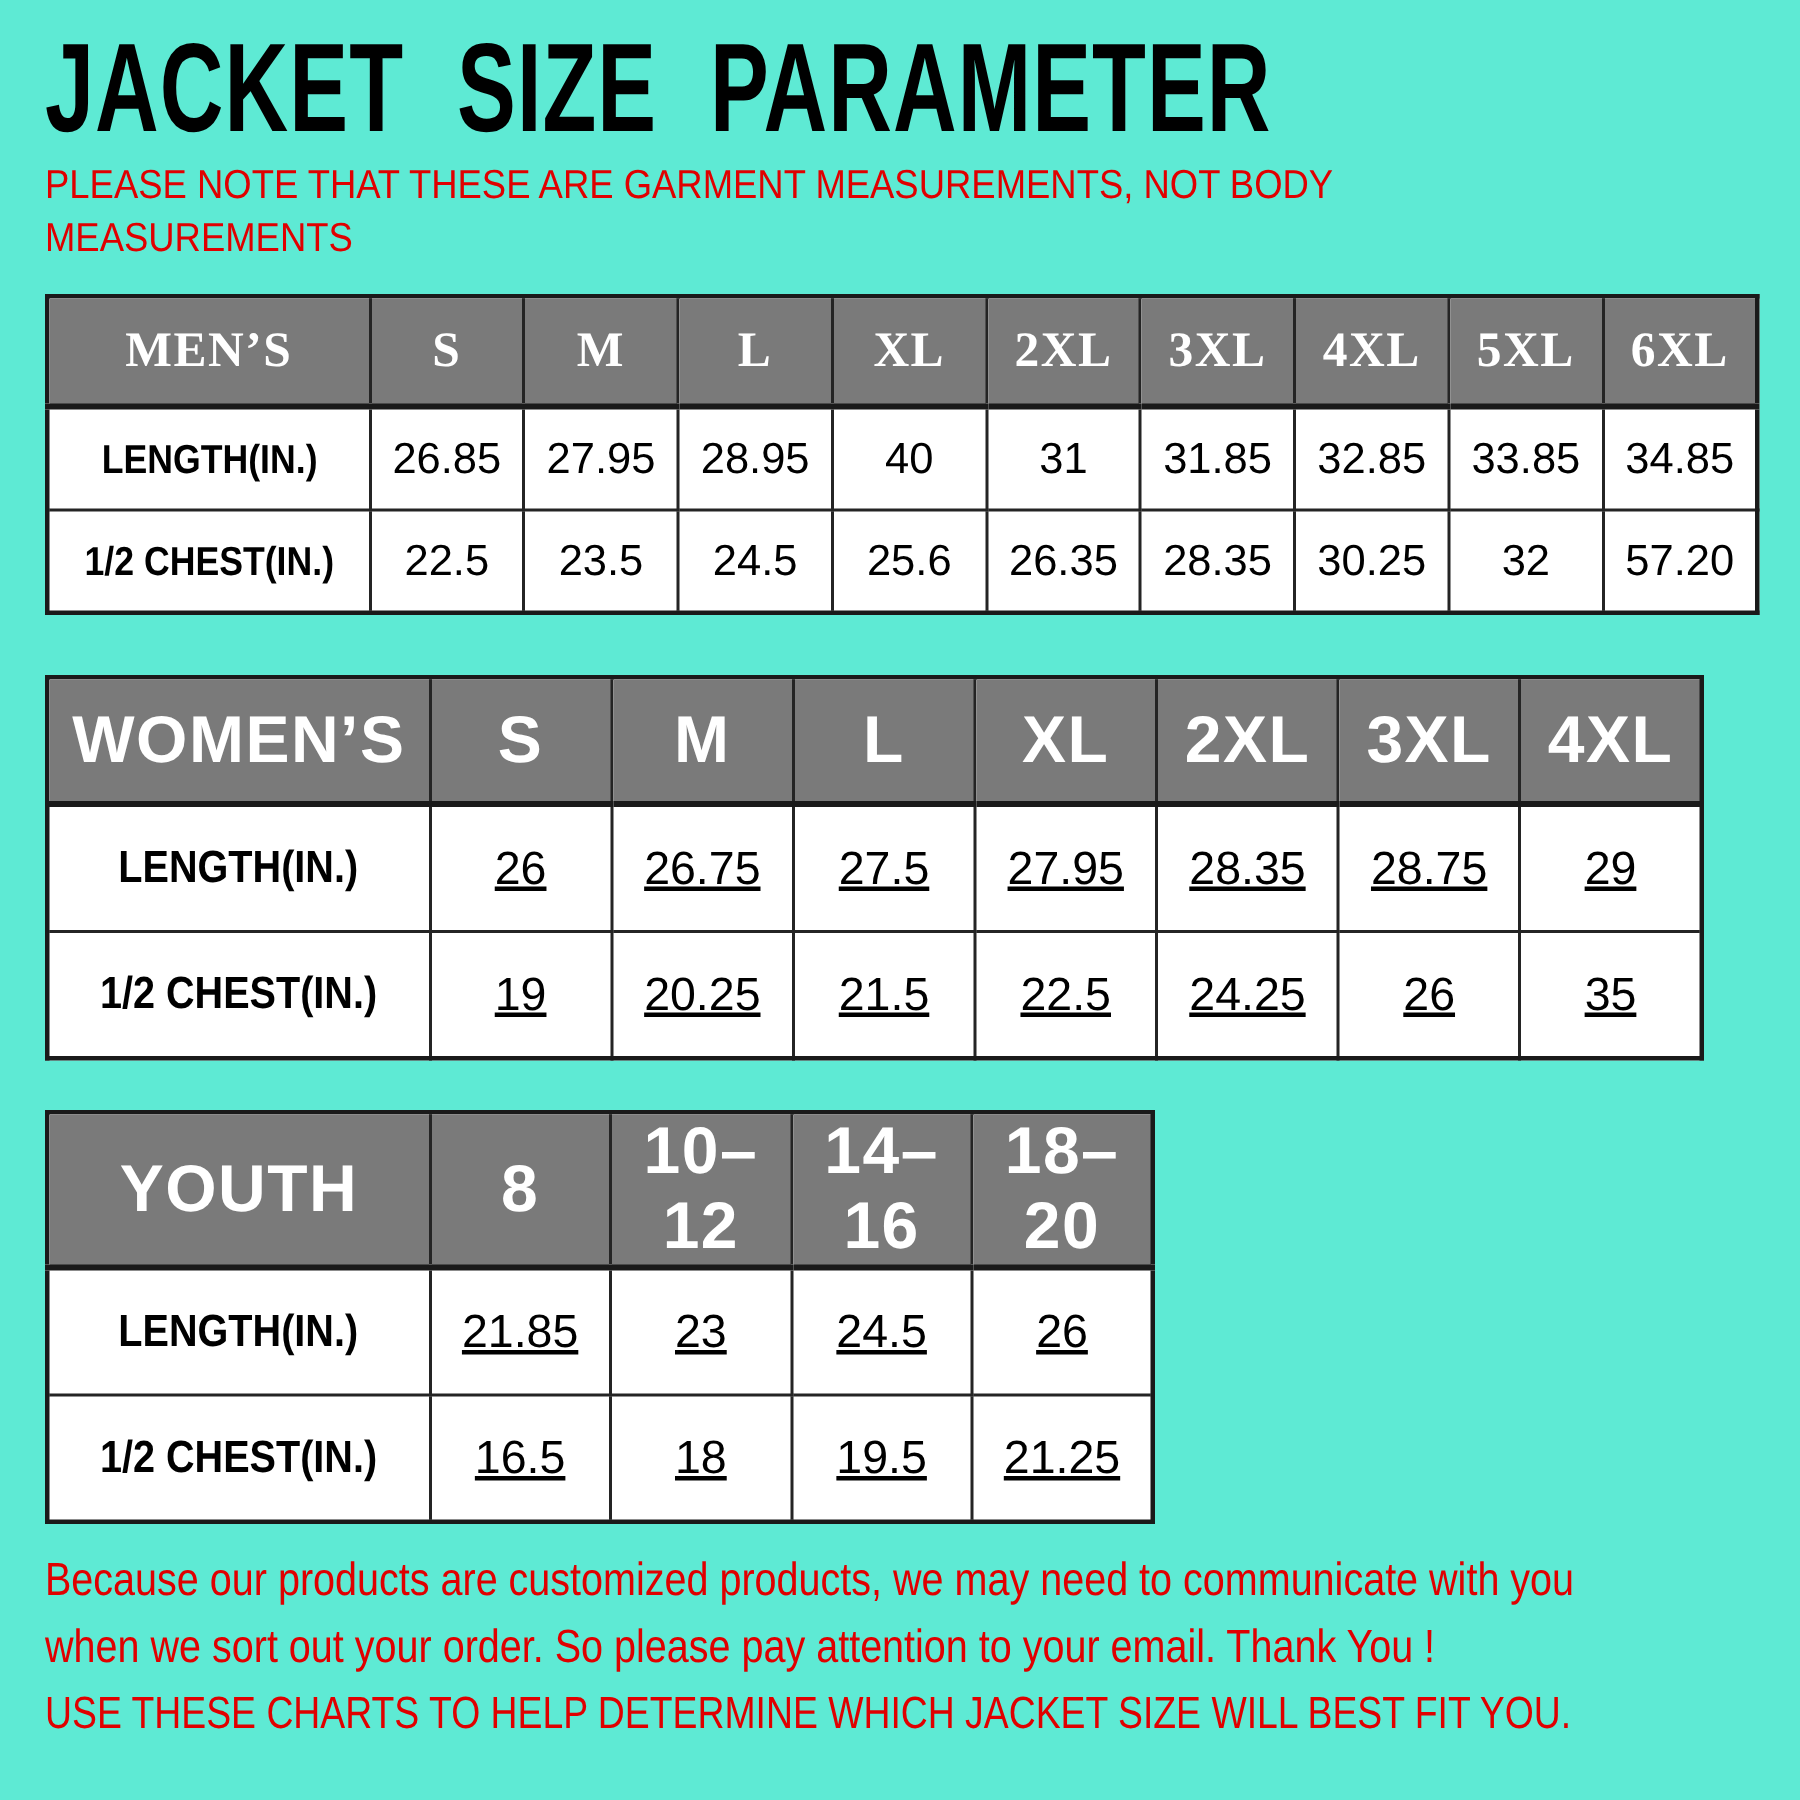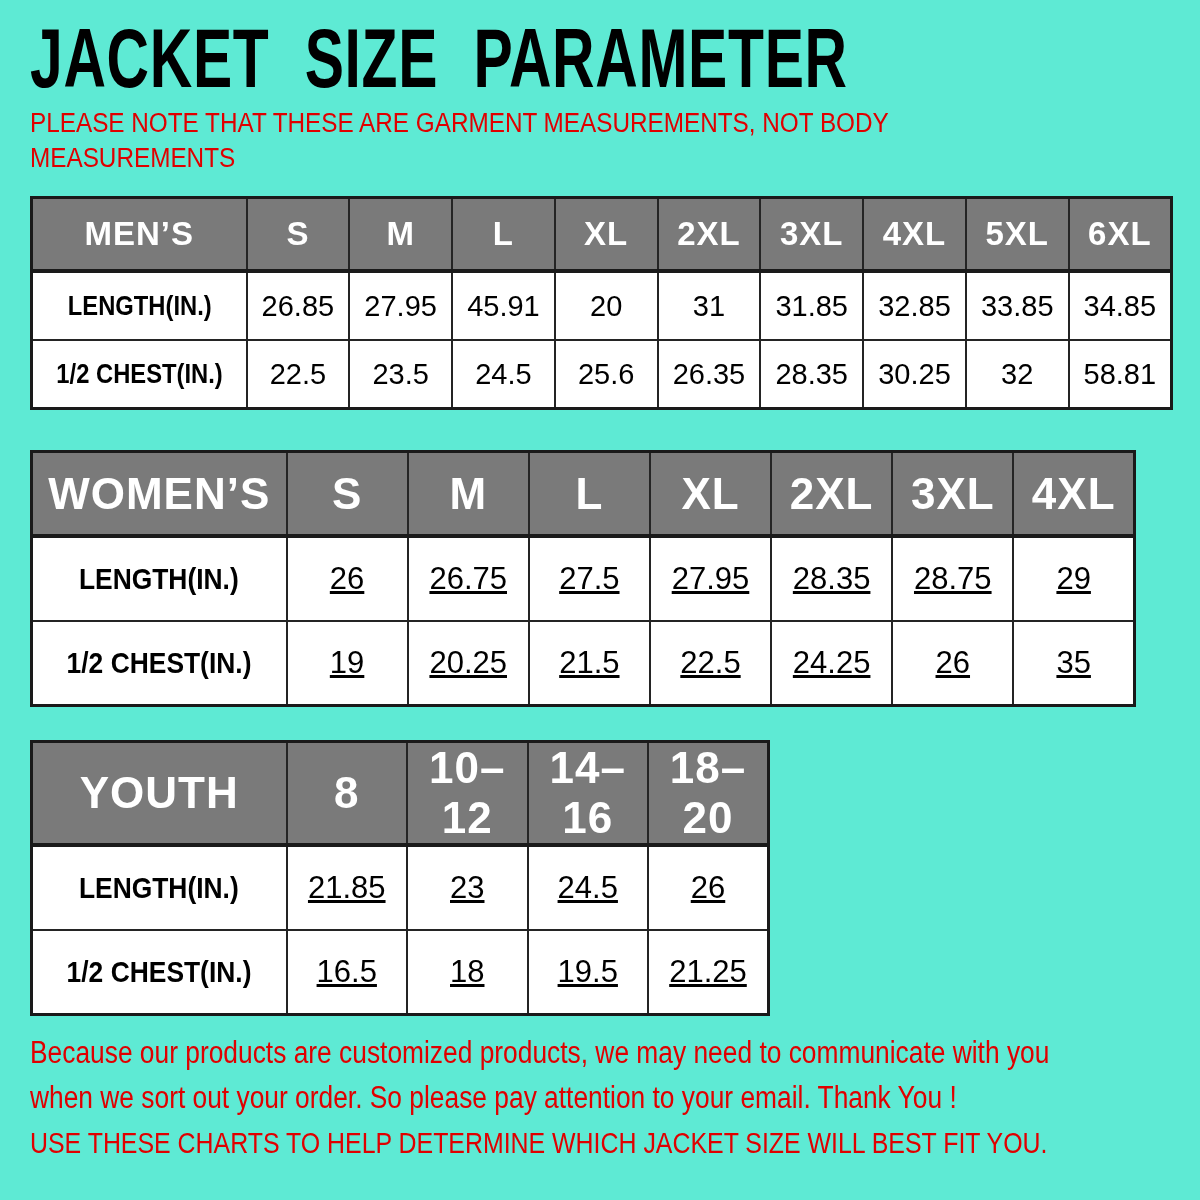--- a/index.html
+++ b/index.html
@@ -24,21 +24,21 @@
 
   
   table { border-collapse:collapse; table-layout:fixed; position:absolute;
           background:#ffffff; border:3px solid #1a1a1a; }
   th, td { border:2px solid #242424; text-align:center; vertical-align:middle;
            padding:0; overflow:hidden; color:#000000; }
   th { background:#7a7a7a; color:#ffffff; font-weight:bold;
        border-bottom:4px solid #1a1a1a; letter-spacing:1px; }
 
   .t-mens { left:30px; top:196px; width:1143px; }
-  .t-mens th  { height:70px; font-size:33px; }
+  .t-mens th  { height:70px; font-size:33px;font-family:Liberation Serif, serif; }
   .t-mens td  { height:66px; }
   .t-mens .val{ font-size:29px;margin-left:45px; }
   .t-mens .lbl{ font-size:27px; font-weight:bold; }
 
   .t-womens { left:30px; top:450px; width:1106px; }
   .t-youth  { left:30px; top:740px; width:740px; }
   .t-wide th  { height:81px; font-size:44px; }
   .t-wide td  { height:82px; }
   .t-wide .val{ font-size:31px;text-decoration:underline; }
   .t-wide .lbl{ font-size:30px; font-weight:bold; }
@@ -93,39 +93,39 @@
       <th>2XL</th>
       <th>3XL</th>
       <th>4XL</th>
       <th>5XL</th>
       <th>6XL</th>
     </tr>
     <tr>
       <td><span class="lbl cnd">LENGTH(IN.)</span></td>
       <td class="val">26.85</td>
       <td class="val">27.95</td>
-      <td class="val">45.91</td>
-      <td class="val">20</td>
+      <td class="val">28.95</td>
+      <td class="val">40</td>
       <td class="val">31</td>
       <td class="val">31.85</td>
       <td class="val">32.85</td>
       <td class="val">33.85</td>
       <td class="val">34.85</td>
     </tr>
     <tr>
       <td><span class="lbl cnd">1/2 CHEST(IN.)</span></td>
       <td class="val">22.5</td>
       <td class="val">23.5</td>
       <td class="val">24.5</td>
       <td class="val">25.6</td>
       <td class="val">26.35</td>
       <td class="val">28.35</td>
       <td class="val">30.25</td>
       <td class="val">32</td>
-      <td class="val">58.81</td>
+      <td class="val">57.20</td>
     </tr>
   </tbody>
     </table>
 
   <table class="t-womens t-wide">
     <colgroup>
       <col style="width:255px">
         <col>
         <col>
         <col>

